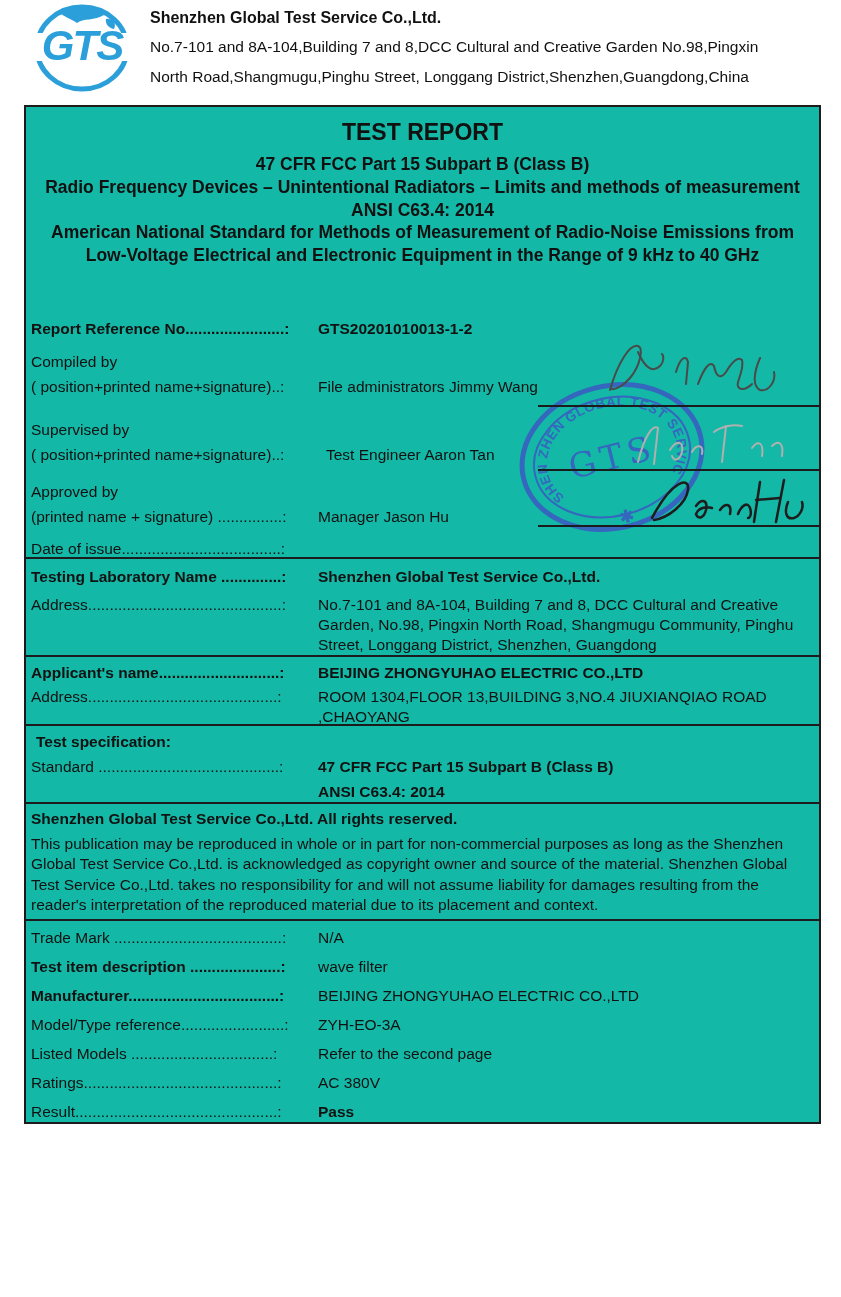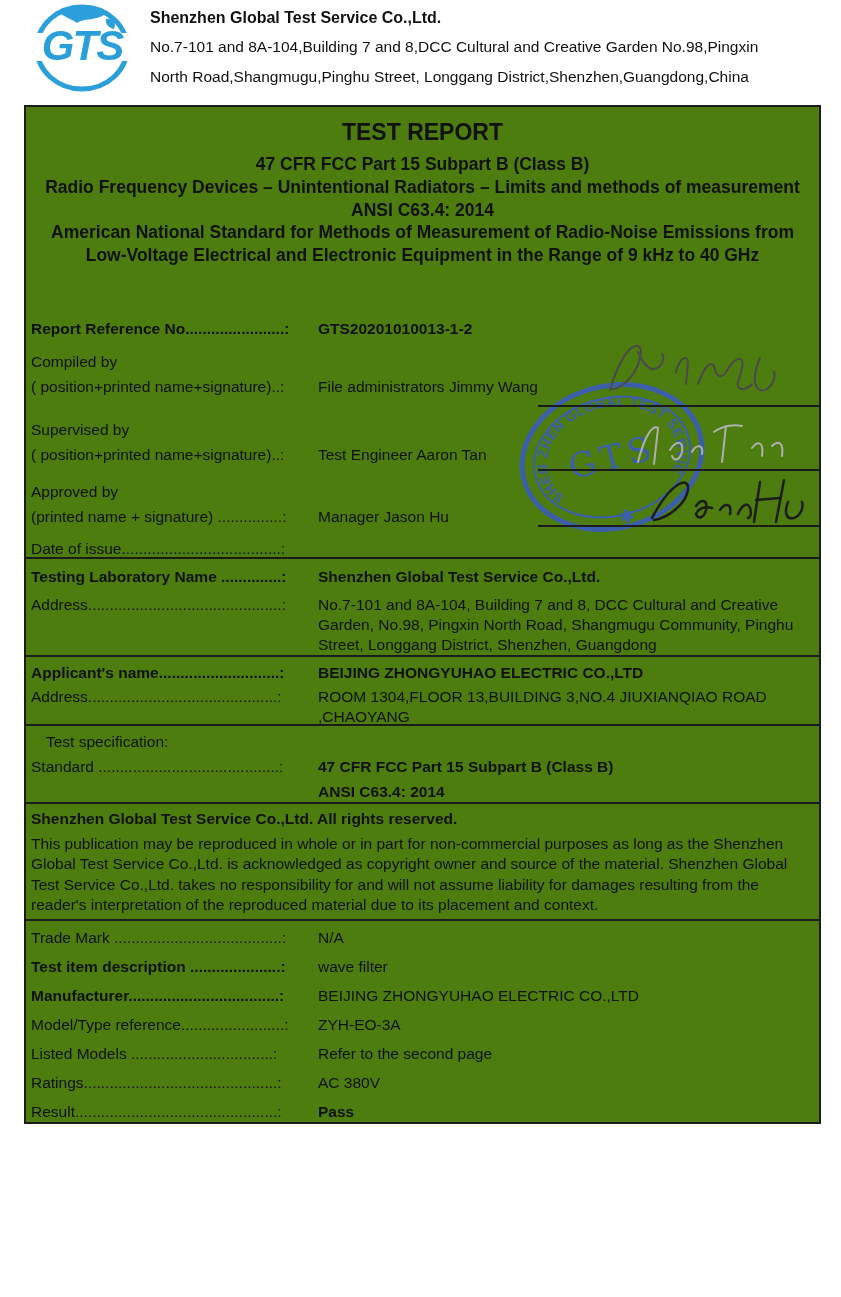--- a/index.html
+++ b/index.html
@@ -7,21 +7,21 @@
   .page{width:841px;height:1297px;position:relative;background:#fff;overflow:hidden;}
 
   
   .header{display:flex;align-items:flex-start;padding:4px 16px 0 22px;}
   .logo{width:120px;height:88px;flex:none;}
   .header-text{padding-left:8px;padding-top:2px;}
   .company-name{font-size:16px;font-weight:bold;margin:3px 0 11px 0;}
   .hdr-addr{font-size:15.5px;margin:0 0 12px 0;}
 
   
-  .doc-box{margin:7px 16px 0 24px;width:797px;border:2px solid #1c1c1c;box-sizing:border-box;background:#4d7c0f;}
+  .doc-box{margin:7px 16px 0 24px;width:797px;border:2px solid #1c1c1c;box-sizing:border-box;background:#14b8a6;}
   .section{border-top:2px solid #1c1c1c;box-sizing:border-box;overflow:hidden;}
   .section.first{border-top:none;}
 
   
   .title-block{height:205px;text-align:center;font-weight:bold;padding:6px 18px 0 18px;}
   .doc-title{font-size:23px;margin:6px 0 7px 0;}
   .doc-sub{font-size:17.5px;line-height:1.3;margin:0;}
 
   
   .field-row{display:flex;font-size:15.5px;line-height:1.3;}
@@ -30,40 +30,40 @@
   .bold{font-weight:bold;}
 
   
   .report-info{height:245px;position:relative;}
   .report-info .field-row{padding-top:7px;}
   .two-line-row{display:flex;font-size:15.5px;}
   .two-line-row .f-label2{width:292px;flex:none;padding-left:5px;box-sizing:border-box;}
   .two-line-row .f-label2 div{line-height:25px;}
   .two-line-row .f-value2{flex:1;align-self:flex-end;line-height:25px;}
   .grp-compiled{margin-top:10px;}
-  .grp-supervised{margin-top:18px;}
+  .grp-supervised{margin-top:18px;gap:8px;}
   .grp-approved{margin-top:12px;}
   .row-date{margin-top:3px;flex-direction:column;}
   .sig-line{position:absolute;left:512px;width:281px;border-top:2px solid #1b1b1b;height:0;}
   .sig-line.l1{top:93px;}
   .sig-line.l2{top:157px;}
   .sig-line.l3{top:213px;}
   .stamp{position:absolute;left:486px;top:60px;width:200px;height:170px;opacity:.88;}
   .sig{position:absolute;}
   .sig1{left:566px;top:20px;width:210px;height:72px;}
   .sig2{left:600px;top:100px;width:180px;height:58px;}
   .sig3{left:612px;top:158px;width:180px;height:58px;}
 
   
   .sec-lab{height:98px;padding-top:5px;}
   .sec-lab .field-row{padding-top:3px;padding-bottom:5px;}
   .sec-applicant{height:69px;padding-top:4px;}
   .sec-applicant .field-row{padding-top:2px;padding-bottom:2px;}
   .sec-spec{height:78px;padding-top:4px;}
-  .sec-spec .heading{font-size:15.5px;font-weight:normal;padding:3px 0 4px 20px;}
+  .sec-spec .heading{font-size:15.5px;font-weight:bold;padding:3px 0 4px 10px;}
   .sec-spec .field-row{padding-top:2px;padding-bottom:3px;}
 
   
   .sec-copy{height:117px;}
   .sec-copy .heading{font-size:15.5px;font-weight:bold;padding:6px 0 5px 5px;}
   .sec-copy .body{font-size:15.5px;line-height:1.31;padding:1px 6px 0 5px;}
 
   
   .sec-items{height:203px;padding-top:2px;}
   .sec-items .field-row{padding:4.5px 0;}

